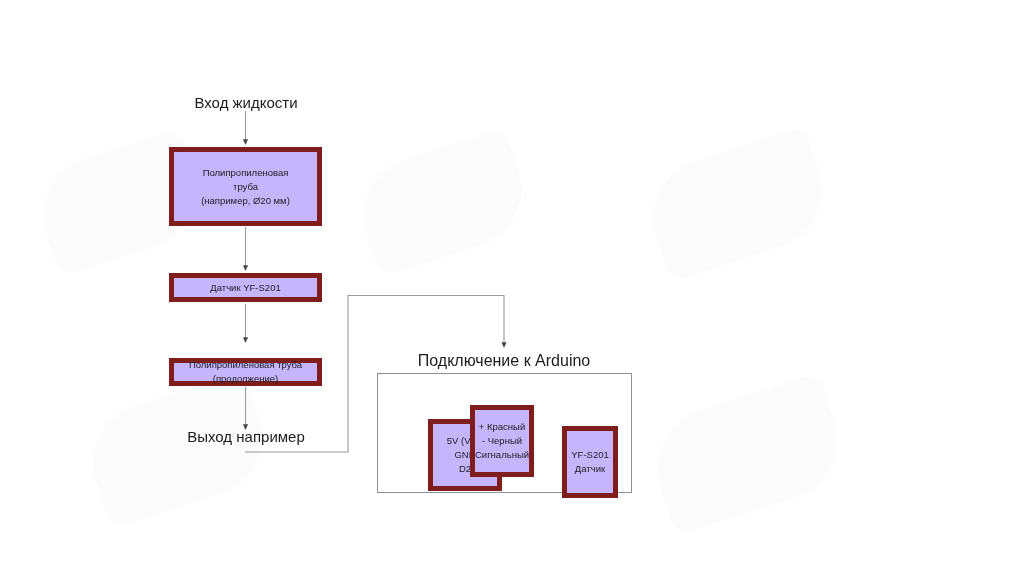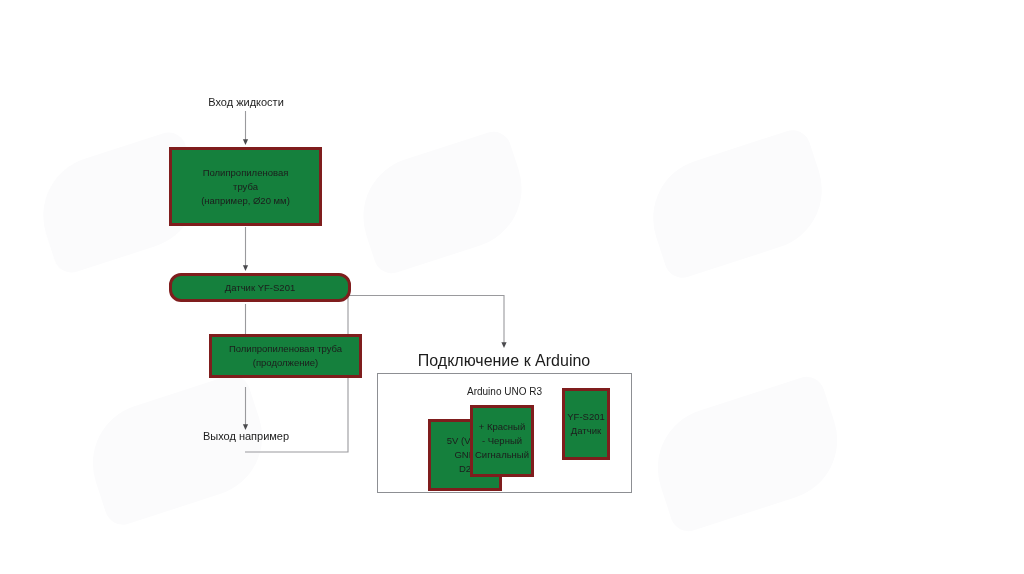--- a/index.html
+++ b/index.html
@@ -25,36 +25,36 @@
   }
   .wm.b1 { left: 40px;  top: 150px; width: 160px; height: 105px; border-radius: 60px 18px 60px 18px; transform: rotate(-18deg); }
   .wm.b2 { left: 90px;  top: 395px; width: 175px; height: 110px; border-radius: 60px 18px 60px 18px; transform: rotate(-18deg); }
   .wm.b3 { left: 360px; top: 150px; width: 165px; height: 105px; border-radius: 60px 18px 60px 18px; transform: rotate(-18deg); }
   .wm.b4 { left: 650px; top: 150px; width: 175px; height: 108px; border-radius: 60px 18px 60px 18px; transform: rotate(-18deg); }
   .wm.b5 { left: 655px; top: 398px; width: 185px; height: 112px; border-radius: 60px 18px 60px 18px; transform: rotate(-18deg); }
 
   .node {
     position: absolute;
     box-sizing: border-box;
-    border: 3px solid #7f1d1d;
-    background: #15803d;
+    border: 5px solid #7f1d1d;
+    background: #c4b5fd;
     color: #1c1c1c;
     display: flex;
     flex-direction: column;
     align-items: center;
     justify-content: center;
     text-align: center;
     font-size: 9.5px;
     line-height: 14px;
     white-space: pre-line;
   }
   .label {
     position: absolute;
     color: #1c1c1c;
-    font-size: 11px;
+    font-size: 15px;
     line-height: 13px;
     text-align: center;
     white-space: nowrap;
   }
   .heading {
     position: absolute;
     color: #1c1c1c;
     font-size: 16px;
     line-height: 14px;
     text-align: center;
@@ -96,38 +96,37 @@
 
     <path d="M245,452 L348,452 L348,295.5 L504,295.5 L504,345" fill="none" stroke="#9a9a9d" stroke-width="1.1" marker-end="url(#ah)"></path>
   </svg>
 
   <div class="label" style="left:186px; top:96px; width:120px;">Вход жидкости</div>
 
   <div class="node" style="left:169px; top:147px; width:153px; height:79px;">Полипропиленовая
 труба
 (например, Ø20 мм)</div>
 
-  <div class="node" style="left:169px; top:273px; width:182px; height:29px;border-radius:12px;">Датчик YF-S201</div>
+  <div class="node" style="left:169px; top:273px; width:153px; height:29px;">Датчик YF-S201</div>
 
-  <div class="node" style="left:169px; top:334px; width:153px; height:44px;margin-left:40px;">Полипропиленовая труба
+  <div class="node" style="left:169px; top:358px; width:153px; height:28px;">Полипропиленовая труба
 (продолжение)</div>
 
   <div class="label" style="left:186px; top:430px; width:120px;">Выход например</div>
 
   <div class="heading" style="left:414px; top:354px; width:180px;">Подключение к Arduino</div>
 
   <div style="position:absolute; left:377px; top:373px; width:255px; height:120px;
               box-sizing:border-box; border:1px solid #8d8f93; background:#ffffff;"></div>
 
-  <div class="label" style="left:402px; top:385px; width:205px; font-size:10px;">Arduino UNO R3</div>
 
   <div class="node" style="left:392px; top:419px; width:74px; height:72px;margin-left:36px;">5V (Vcc)
 GND
 D2</div>
 
   <div class="node" style="left:470px; top:405px; width:64px; height:72px;">+ Красный
 - Черный
 Сигнальный</div>
 
-  <div class="node" style="left:562px; top:388px; width:48px; height:72px;text-align:center;">YF-S201
+  <div class="node" style="left:562px; top:426px; width:56px; height:72px;text-align:center;">YF-S201
 Датчик</div>
 
 </div>
 
 </body></html>

